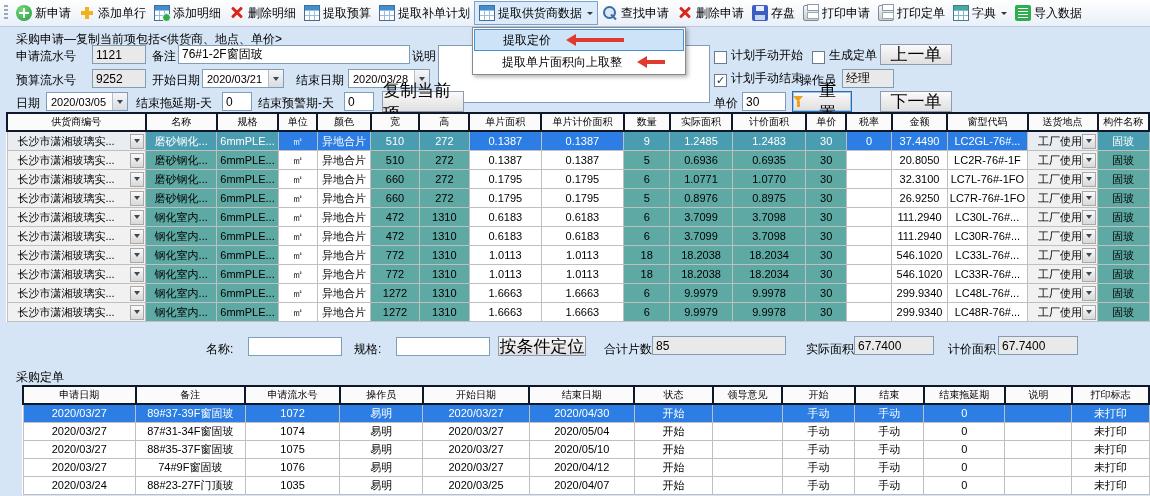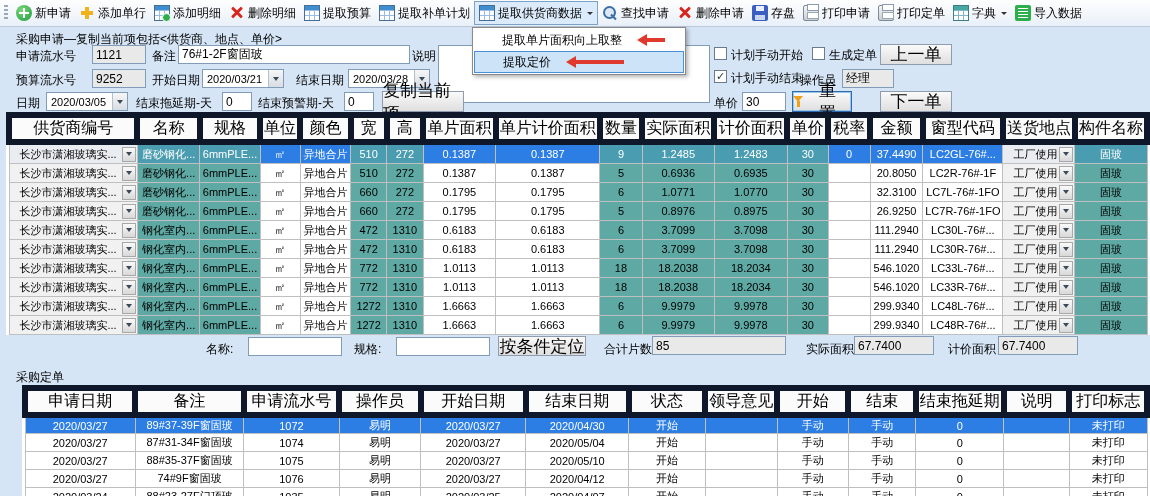--- a/index.html
+++ b/index.html
@@ -51,28 +51,28 @@
 .ibox.grey{background:#e9e9e9;}
 .tarea{position:absolute;border:1px solid #7f9db9;background:#fff;resize:none;font:inherit;}
 .combo{position:absolute;height:19px;border:1px solid #7f9db9;background:#fff;display:flex;align-items:center;padding-left:4px;font-size:11px;}
 .combo .arr{margin-left:auto;width:15px;height:17px;background:linear-gradient(#f6f6f6,#d8dde4);border-left:1px solid #b5bfcc;display:flex;align-items:center;justify-content:center;}
 .tri{width:0;height:0;border:3px solid transparent;border-top:4px solid #3a4a5a;margin-top:3px;}
 .btn{position:absolute;height:21px;background:linear-gradient(#fafafa,#dfdfdf);border:1px solid #8e9cae;font:inherit;font-size:17px;display:flex;align-items:center;justify-content:center;gap:3px;}
 .btn.focus{border:1px solid #2b6cb0;box-shadow:inset 0 0 0 1px #9cc3e8;}
 .funnel-ic{width:11px;height:11px;position:relative;flex:none;}
 .funnel-ic::before{content:"";position:absolute;left:0;top:0;border-left:5px solid transparent;border-right:5px solid transparent;border-top:6px solid #f0a01c;}
 .funnel-ic::after{content:"";position:absolute;left:4px;top:5px;width:3px;height:6px;background:#f0a01c;}
-.chk{position:absolute;display:flex;align-items:flex-start;gap:4px;white-space:nowrap;}
+.chk{position:absolute;display:flex;align-items:flex-end;gap:4px;white-space:nowrap;}
 .chk .box{width:13px;height:13px;background:#fff;border:1px solid #6b7b8d;font-size:11px;line-height:11px;text-align:center;color:#1b5e20;}
 .chk.on .box::after{content:"✓";font-weight:bold;color:#234;}
 
 
 .gridwrap{position:absolute;}
 .gridtable{border-collapse:collapse;table-layout:fixed;background:#fff;font-size:11px;}
-.gridtable th{background:#fbfbfb;border:6px solid #0f172a;font-weight:normal;font-size:16px;height:18px;overflow:hidden;white-space:nowrap;padding:0 1px;}
+.gridtable th{background:#fbfbfb;border:2px solid #0f172a;font-weight:normal;font-size:10px;height:18px;overflow:hidden;white-space:nowrap;padding:0 1px;}
 .gridtable td{border:1px solid #bfbfbf;height:19px;text-align:center;overflow:hidden;white-space:nowrap;padding:0 2px;}
 .gridtable td.left{text-align:center;}
 td.teal{background:#5ea9a3;}
 tr.sel td{background:#2d7ee4;color:#fff;}
 tr.sel td.teal{background:#4a9cb0;}
 td.combo-cell{padding:0;background:#f1f1f1;}
 tr.sel td.combo-cell{background:#e9edf2;color:#000;}
 .ccell{display:flex;align-items:center;height:18px;}
 .ctext{flex:1;text-align:left;padding-left:10px;overflow:hidden;white-space:nowrap;}
 .carr{width:14px;height:15px;background:linear-gradient(#fafafa,#d8d8d8);border:1px solid #a8a8a8;margin-right:1px;display:flex;align-items:center;justify-content:center;flex:none;}
@@ -720,22 +720,22 @@
             <td>手动</td>
             <td>0</td>
             <td></td>
             <td>未打印</td>
           </tr>
         </tbody>
       </table>
   </div>
 
   <div class="menu" style="left: 472px;">
+      <div class="menu-item hl">
+        <span>提取定价</span>
+        <span class="red-arrow arrow-long"></span>
+      </div>
       <div class="menu-item">
         <span>提取单片面积向上取整</span>
         <span class="red-arrow arrow-short"></span>
       </div>
-      <div class="menu-item hl">
-        <span>提取定价</span>
-        <span class="red-arrow arrow-long"></span>
-      </div>
     </div>
 </div>
 
 </body></html>

